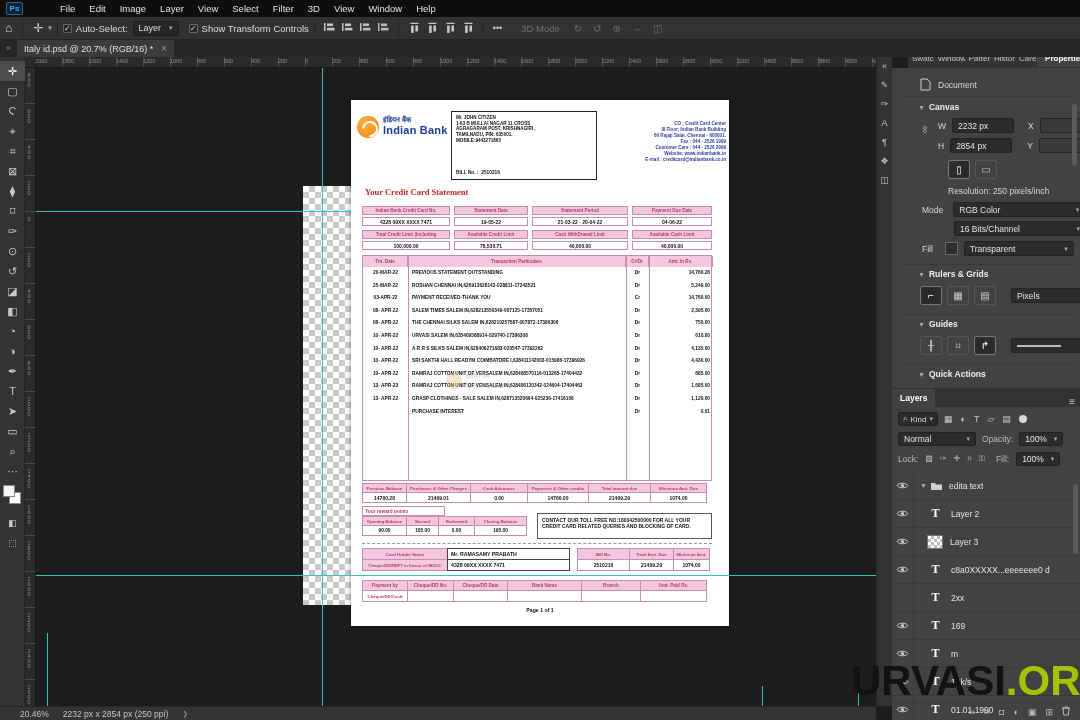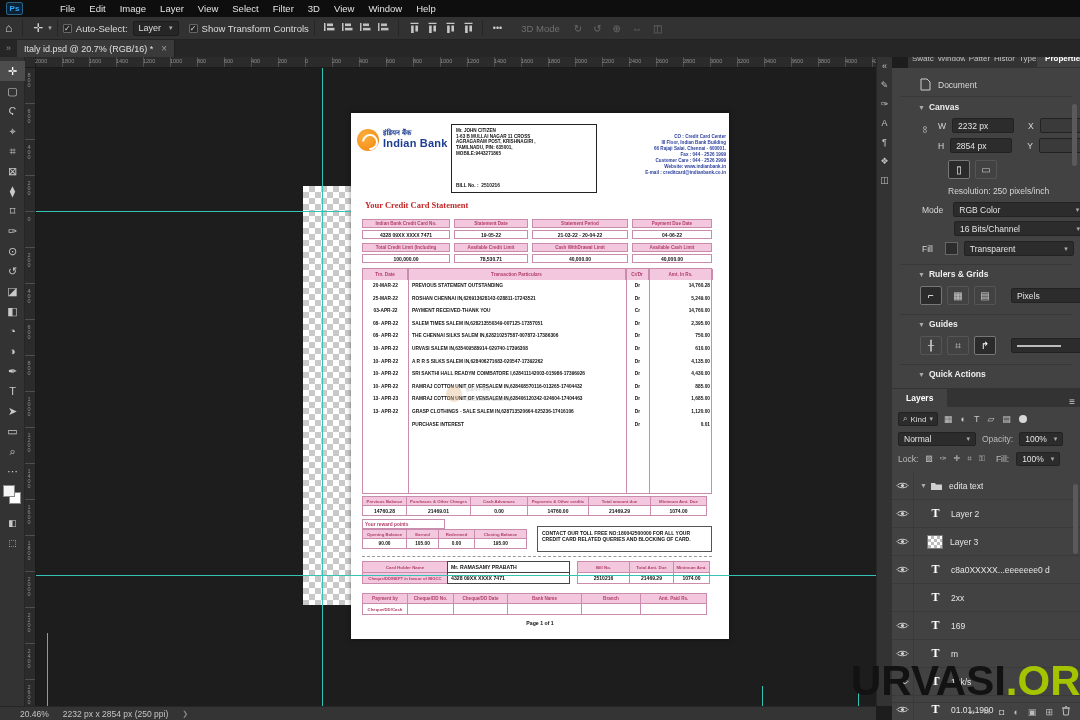--- a/index.html
+++ b/index.html
@@ -37,21 +37,21 @@
   .vruler{position:absolute;left:0;top:11px;width:11px;height:638px;background:#2b2b2b;border-right:1px solid #1a1a1a;
      background-image:repeating-linear-gradient(to bottom,transparent 0 35px,#4d4d4d 35px 36px);}
   .rcorner{position:absolute;left:0;top:0;width:11px;height:11px;background:#2b2b2b;border-right:1px solid #1a1a1a;border-bottom:1px solid #1a1a1a;}
   .hlab{position:absolute;top:1px;font-size:5.5px;color:#8f8f8f;}
   .vlab{position:absolute;left:1px;font-size:5.5px;color:#8f8f8f;writing-mode:vertical-rl;text-orientation:upright;letter-spacing:-1px;}
   .checker{position:absolute;left:278px;top:129px;width:48px;height:419px;background-color:#fff;
     background-image:linear-gradient(45deg,#c9c9c9 25%,transparent 25%,transparent 75%,#c9c9c9 75%),linear-gradient(45deg,#c9c9c9 25%,transparent 25%,transparent 75%,#c9c9c9 75%);
     background-size:12px 12px;background-position:0 0,6px 6px;}
   .guide{position:absolute;background:#35c3b5;z-index:6;}
   
-  .doc{position:absolute;left:326px;top:56px;width:378px;height:526px;background:#fff;color:#111;z-index:4;box-shadow:0 0 4px rgba(0,0,0,.5);}
+  .doc{position:absolute;left:326px;top:43px;width:378px;height:526px;background:#fff;color:#111;z-index:4;box-shadow:0 0 4px rgba(0,0,0,.5);}
   .logoblk{position:absolute;left:6px;top:13px;width:95px;}
   .emblem{position:absolute;left:0;top:3px;width:22px;height:22px;border-radius:50%;background:radial-gradient(circle at 35% 35%,#fbb040,#f7941e 60%,#e87f10);}
   .emblem:after{content:"";position:absolute;left:5px;top:5px;width:12px;height:12px;border-radius:50%;border:2px solid #fff;border-left-color:transparent;transform:rotate(-40deg);}
   .bankhin{position:absolute;left:26px;top:2px;font-size:7px;font-weight:bold;color:#1d3d94;}
   .banken{position:absolute;left:26px;top:11px;font-size:11px;font-weight:bold;color:#1d3d94;letter-spacing:.2px;}
   .addrbox{position:absolute;left:100px;top:11px;width:146px;height:69px;border:1px solid #222;padding:3px 4px;}
   .addr-line{font-size:4.6px;font-weight:bold;line-height:5.7px;}
   .billline{position:absolute;left:4px;bottom:4px;font-size:4.8px;font-weight:bold;}
   .contact{position:absolute;right:3px;top:21px;width:130px;text-align:right;}
   .contact-line{font-size:4.6px;line-height:6px;color:#2a3f9d;font-weight:bold;}
@@ -87,21 +87,21 @@
   .ddown{justify-content:space-between;}
   .sect{font-weight:bold;color:#eee;}
   .chev{color:#aaa;font-size:7px;margin-right:4px;}
   .pdiv{position:absolute;left:8px;width:172px;border-top:1px solid #383838;}
   .tbtn{width:22px;height:19px;background:#424242;border:1px solid #555;border-radius:2px;display:flex;align-items:center;justify-content:center;color:#ccc;font-size:10px;margin-right:5px;}
   .tbtn.on{background:#2b2b2b;border-color:#777;color:#fff;}
   .sb{position:absolute;width:5px;border-radius:3px;background:#5a5a5a;}
   
   .layers{position:absolute;left:0;top:338px;width:188px;height:332px;background:#424242;}
   .ltabrow{position:absolute;left:0;top:0;width:188px;height:19px;background:#333;display:flex;align-items:flex-end;}
-  .ltab{background:#424242;color:#fff;font-size:8.5px;font-weight:bold;padding:0 14px;line-height:18px;margin-top:20px;}
+  .ltab{background:#424242;color:#fff;font-size:8.5px;font-weight:bold;padding:0 8px;line-height:18px;margin-top:20px;}
   .lrow{position:absolute;left:0;width:188px;display:flex;align-items:center;font-size:8.5px;color:#ddd;}
   .kindbox{display:flex;align-items:center;gap:3px;background:#2c2c2c;border:1px solid #222;border-radius:2px;height:14px;padding:0 4px;font-size:8px;}
   .flt{font-size:9px;color:#c9c9c9;}
   .litem{position:absolute;left:0;width:188px;height:28px;border-bottom:1px solid #3a3a3a;display:flex;align-items:center;}
   .eyecol{width:22px;height:28px;border-right:1px solid #3a3a3a;display:flex;align-items:center;justify-content:center;flex:0 0 22px;}
   .lthumbT{width:15px;height:15px;display:flex;align-items:center;justify-content:center;color:#fff;font-family:"Liberation Serif",serif;font-size:12px;font-weight:bold;margin:0 8px 0 14px;}
   .lthumbC{width:16px;height:14px;margin:0 7px 0 13px;border:1px solid #777;background-color:#fff;background-image:linear-gradient(45deg,#bbb 25%,transparent 25%,transparent 75%,#bbb 75%),linear-gradient(45deg,#bbb 25%,transparent 25%,transparent 75%,#bbb 75%);background-size:6px 6px;background-position:0 0,3px 3px;}
   .lname{font-size:8.5px;color:#e5e5e5;white-space:nowrap;overflow:hidden;}
   .lactions{position:absolute;left:0;bottom:0;width:188px;height:18px;border-top:1px solid #383838;display:flex;align-items:center;justify-content:flex-end;gap:9px;padding-right:10px;color:#bbb;font-size:9px;}
   
@@ -527,21 +527,21 @@
       <span class="dock-ic">❖</span>
       <span class="dock-ic">◫</span>
     </div>
 
   <div class="rpanels">
     <div class="ptabs" id="ptabs">
         <span class="ptab">Swatc</span>
         <span class="ptab">Window</span>
         <span class="ptab">Patter</span>
         <span class="ptab">Histor</span>
-        <span class="ptab">Type</span>
+        <span class="ptab">Care</span>
         <span class="ptab active">Properties</span>
         <span class="ptab-burger">≡</span>
       </div>
 
     <div class="props">
       <div class="prow" style="left:12px;top:10px;gap:7px;">
         <svg width="11" height="13">
             <path d="M1 1h6l3 3v8H1z" fill="none" stroke="#ccc"></path>
           </svg>
         <span>Document</span>

